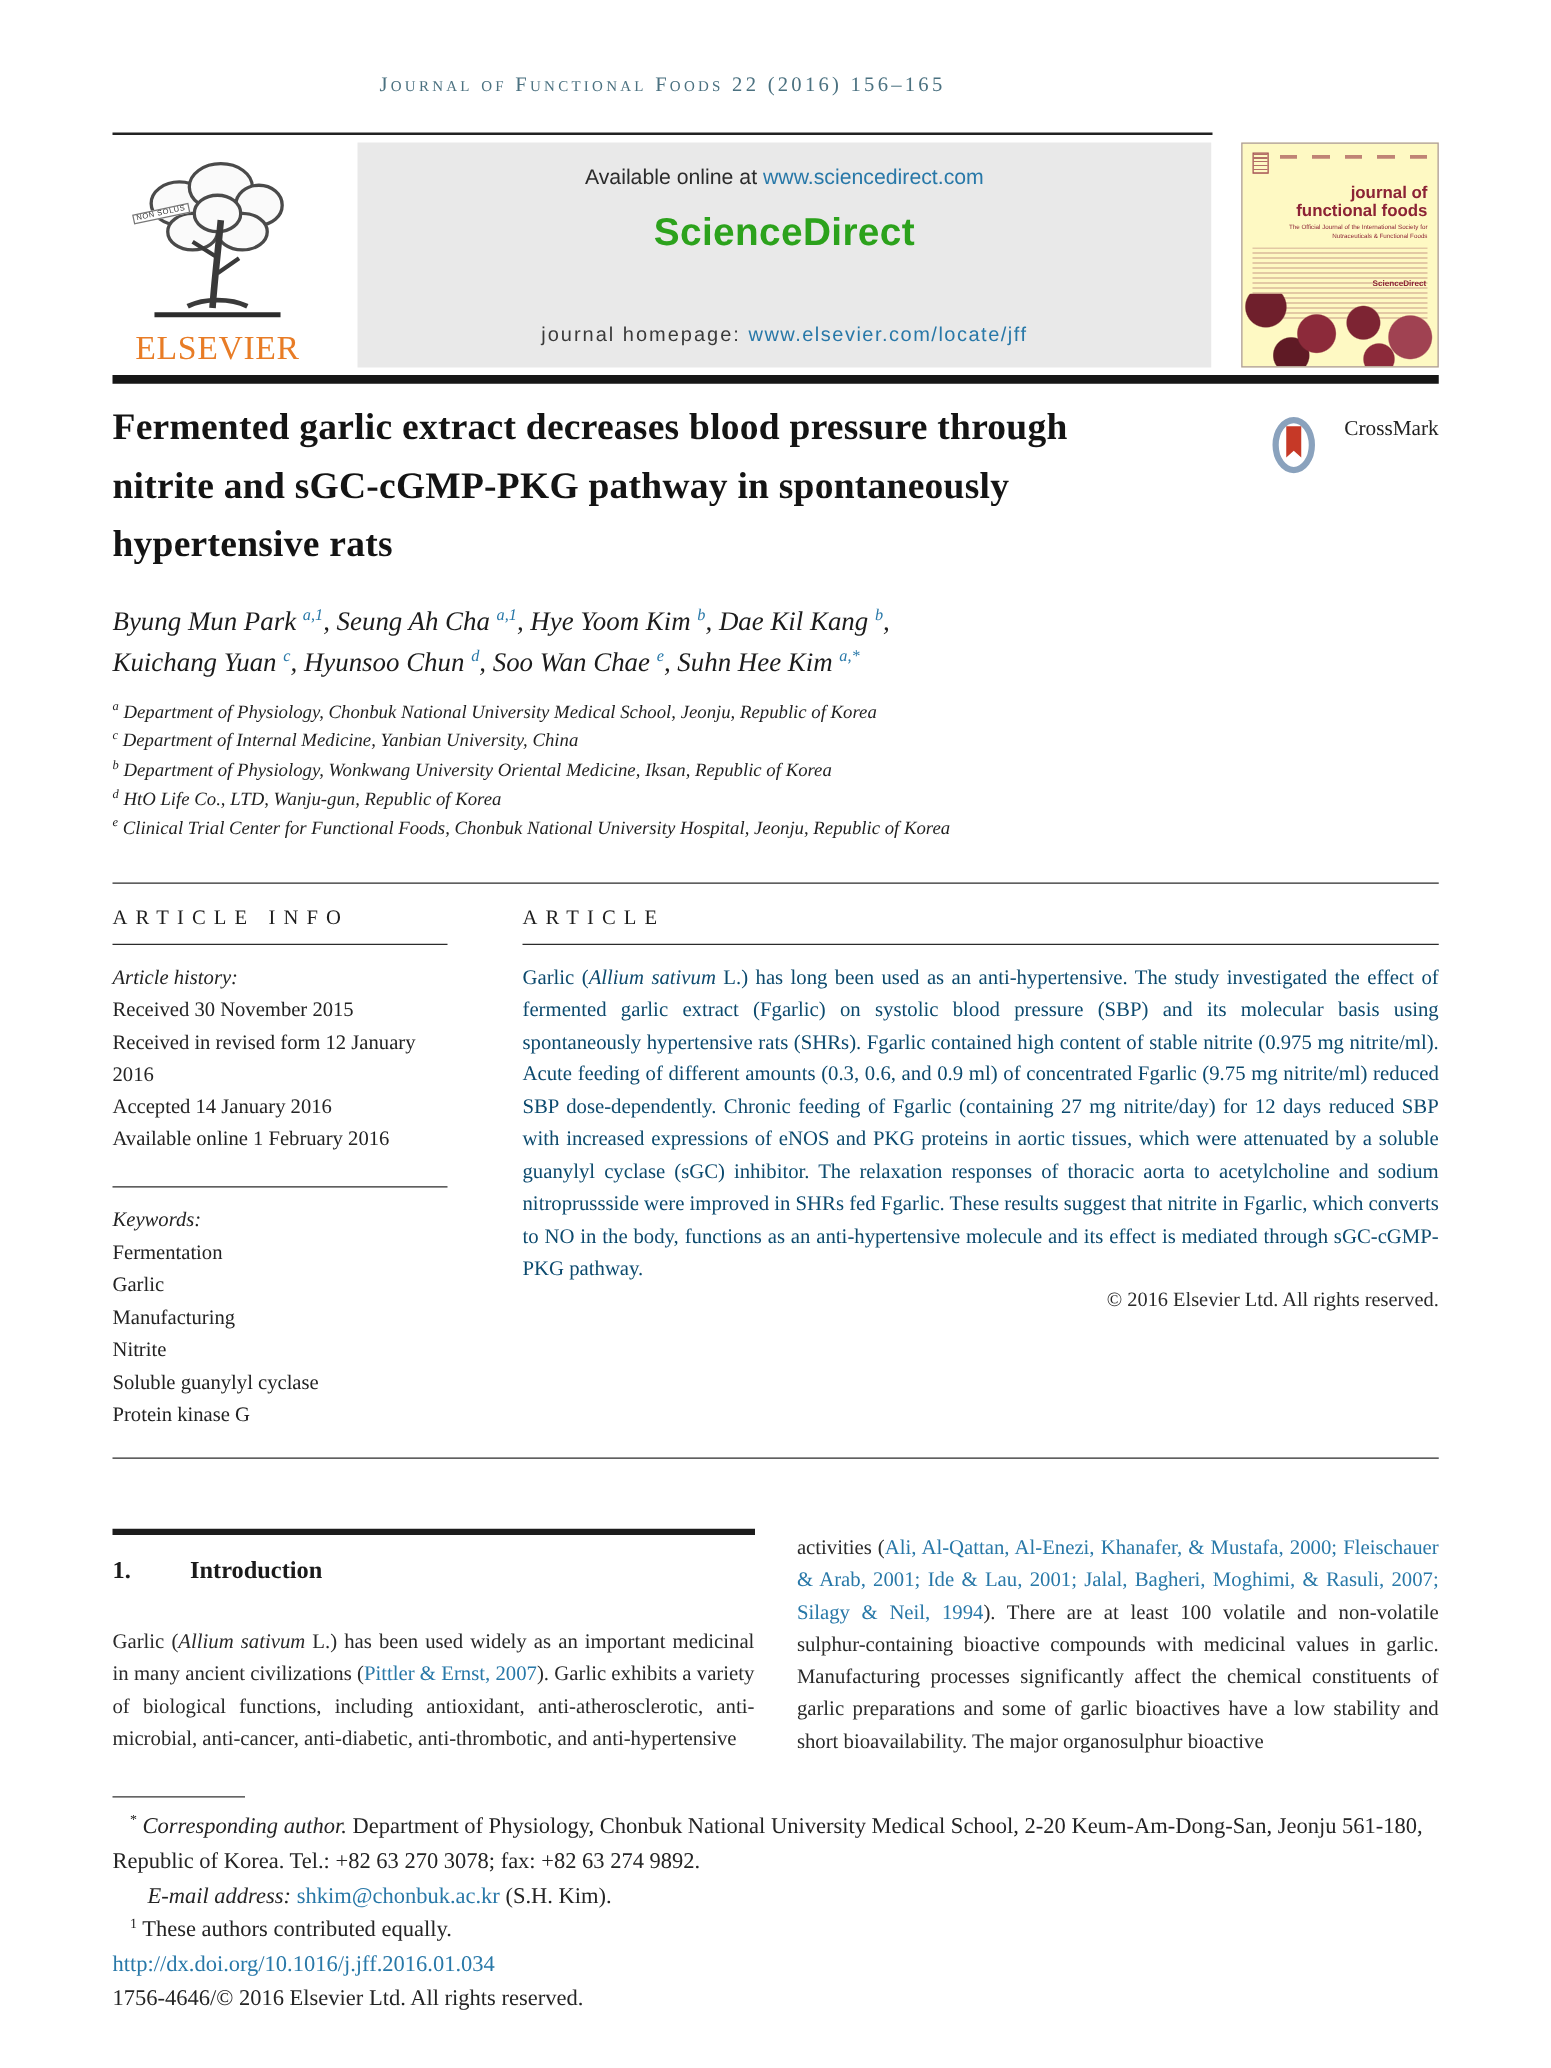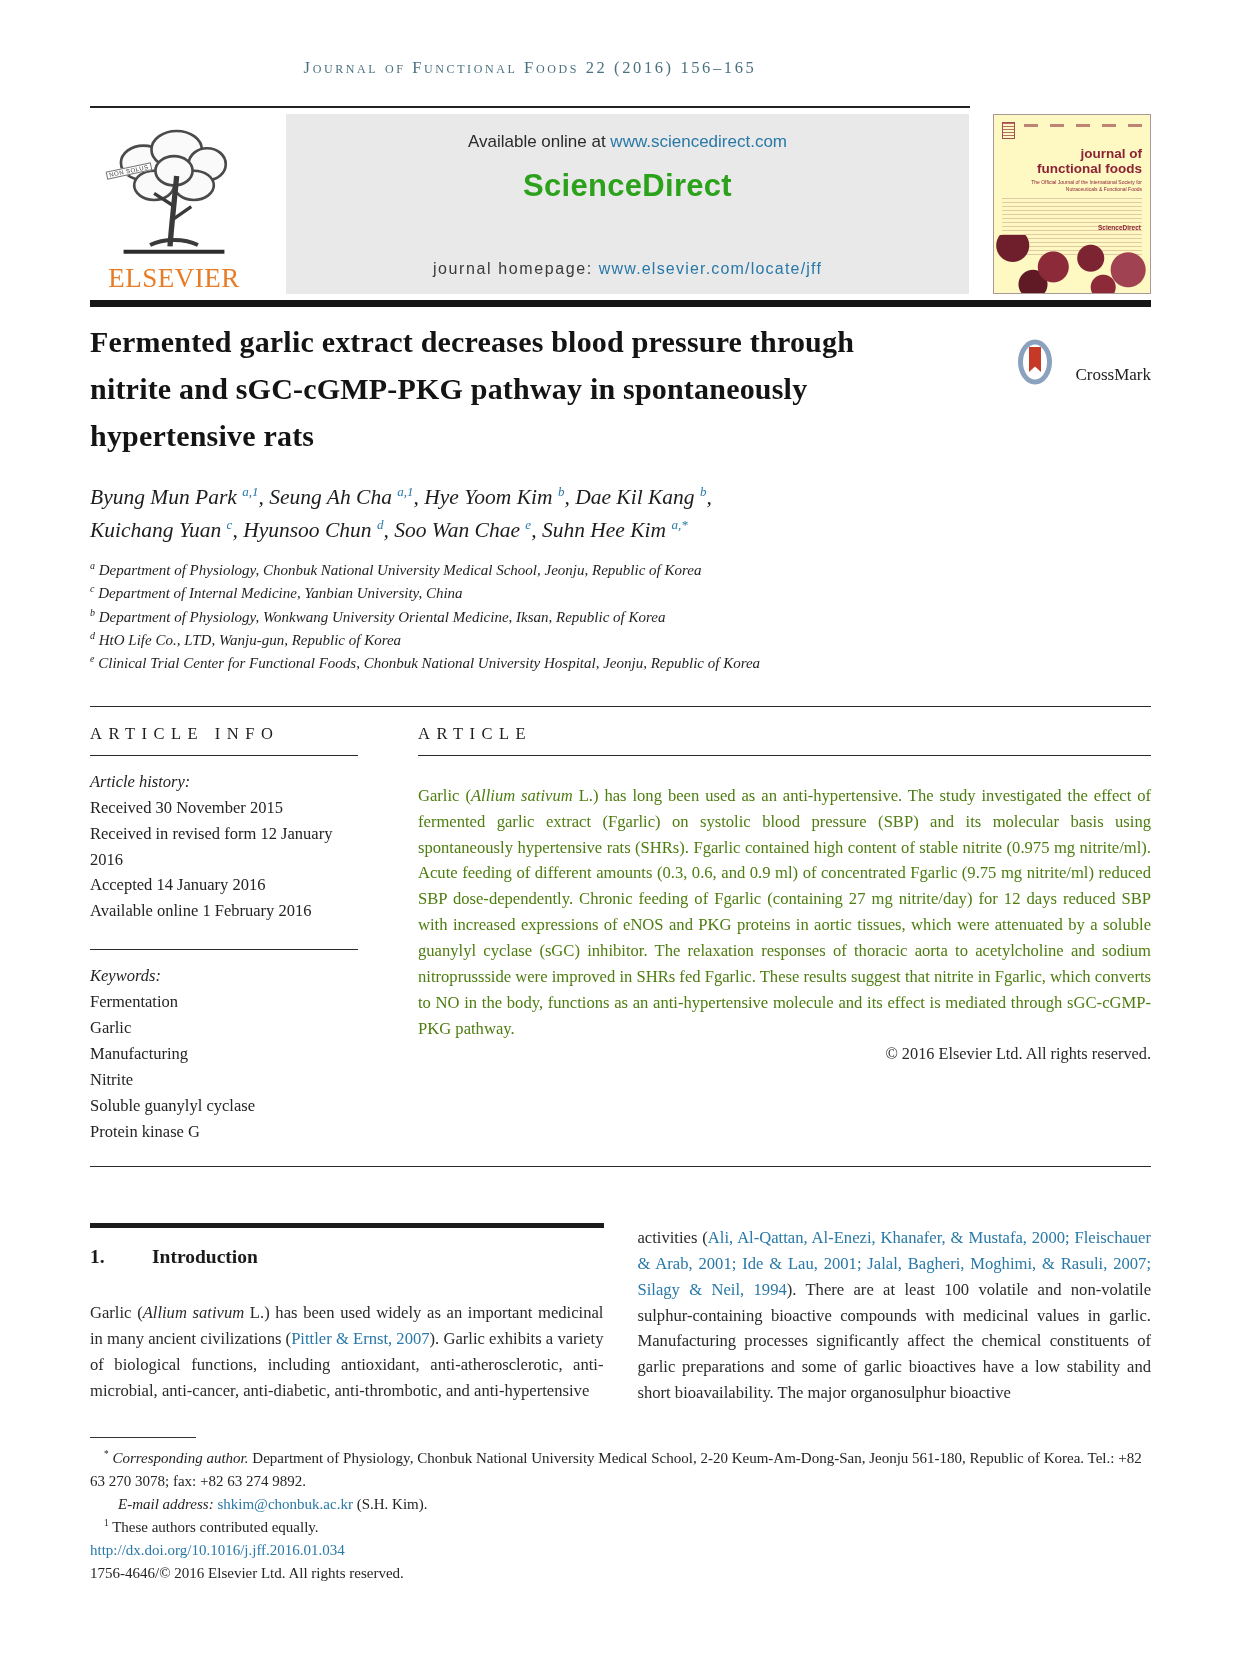--- a/index.html
+++ b/index.html
@@ -46,56 +46,56 @@
        radial-gradient(circle at 86% 60%, #a04252 0 17px, transparent 18px),
        radial-gradient(circle at 25% 85%, #5f1a25 0 14px, transparent 15px),
        radial-gradient(circle at 70% 90%, #8c2a3a 0 12px, transparent 13px);
   }
 
   .thick-bar { height:7px; background:#161616; margin-top:6px; }
 
   
   .title-row { display:flex; margin-top:12px; }
   h1.title { font-size:30px; font-weight:bold; line-height:1.56; color:#141414; width:845px; letter-spacing:.2px; }
-  .crossmark { margin-left:auto; margin-top:14px; display:flex; align-items:flex-end; gap:22px; height:52px; }
+  .crossmark { margin-left:auto; margin-top:14px; display:flex; align-items:flex-start; gap:22px; height:52px; }
   .crossmark-label { font-size:17px; color:#222; }
 
   .authors { margin-top:22px; font-style:italic; font-size:21.5px; line-height:1.5; color:#1c1c1c; }
   .authors .sup { font-size:13px; }
   .affiliations { margin-top:13px; font-style:italic; font-size:15px; line-height:1.56; color:#1f1f1f; }
   .affil .sup { font-size:10px; }
 
   .full-rule { border-top:1.5px solid #2b2b2b; margin-top:30px; }
 
   
   .info-grid { display:flex; }
   .info-left { width:268px; margin-right:60px; flex-shrink:0; }
   .info-right { flex:1; }
   .sec-header { font-size:16.5px; letter-spacing:6.5px; color:#1d1d1d; padding:17px 0 11px 0; }
   .col-rule { border-top:1.3px solid #2b2b2b; }
   .info-left .blk { margin-top:13px; font-size:16.5px; line-height:1.57; }
   .rule2 { margin-top:25px; }
-  .abstract { margin-top:27px; font-size:16.6px; line-height:1.56; text-align:justify; color:#4d7c0f; }
+  .abstract { margin-top:13px; font-size:16.6px; line-height:1.56; text-align:justify; color:#0c4a6e; }
   .copyright { text-align:right; font-size:16.3px; margin-top:2px; color:#2a2a2a; }
 
   .rule-bottom { margin-top:22px; }
 
   
   .body-cols { display:flex; gap:34px; margin-top:56px; }
   .bcol { flex:1; min-width:0; }
   .sec-bar { height:5px; background:#1c1c1c; margin-bottom:18px; }
   .intro-head { font-size:19.5px; font-weight:bold; color:#1a1a1a; margin-bottom:32px; }
   .intro-head .num { display:inline-block; width:62px; }
   .bodytext { font-size:16.6px; line-height:1.55; text-align:justify; color:#2a2a2a; }
   .bcol.right .bodytext { margin-top:2px; }
 
   
   .footnotes { margin-top:32px; }
   .fn-rule { width:106px; border-top:1.3px solid #333; margin-bottom:9px; }
-  .fn { font-size:15px; line-height:1.53; color:#242424; }
+  .fn { font-size:18px; line-height:1.53; color:#242424; }
   .fn.hang { text-indent:14px; }
   .fn.email { padding-left:28px; }
 </style>
 </head>
 <body>
 
 <div class="page">
 
   <div class="ref-wrap">
     <div class="journal-ref">Journal of Functional Foods 22 (2016) 156–165</div>

